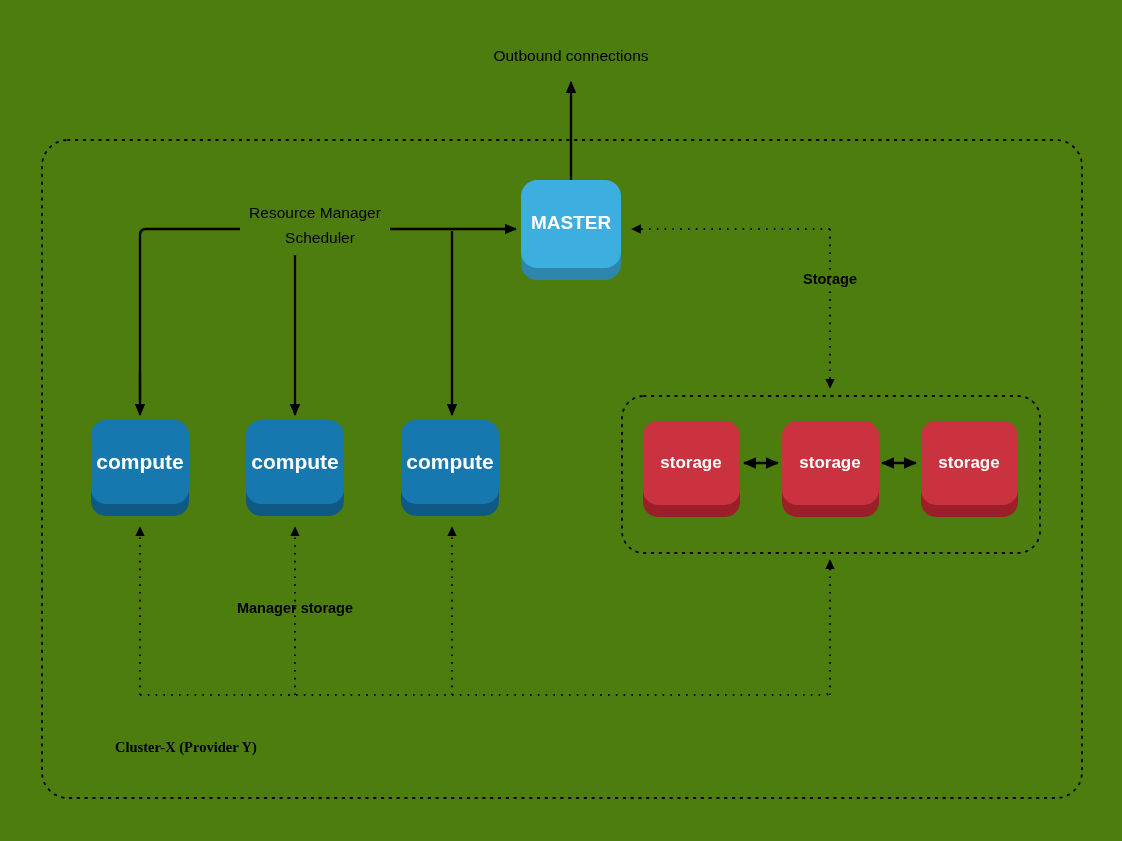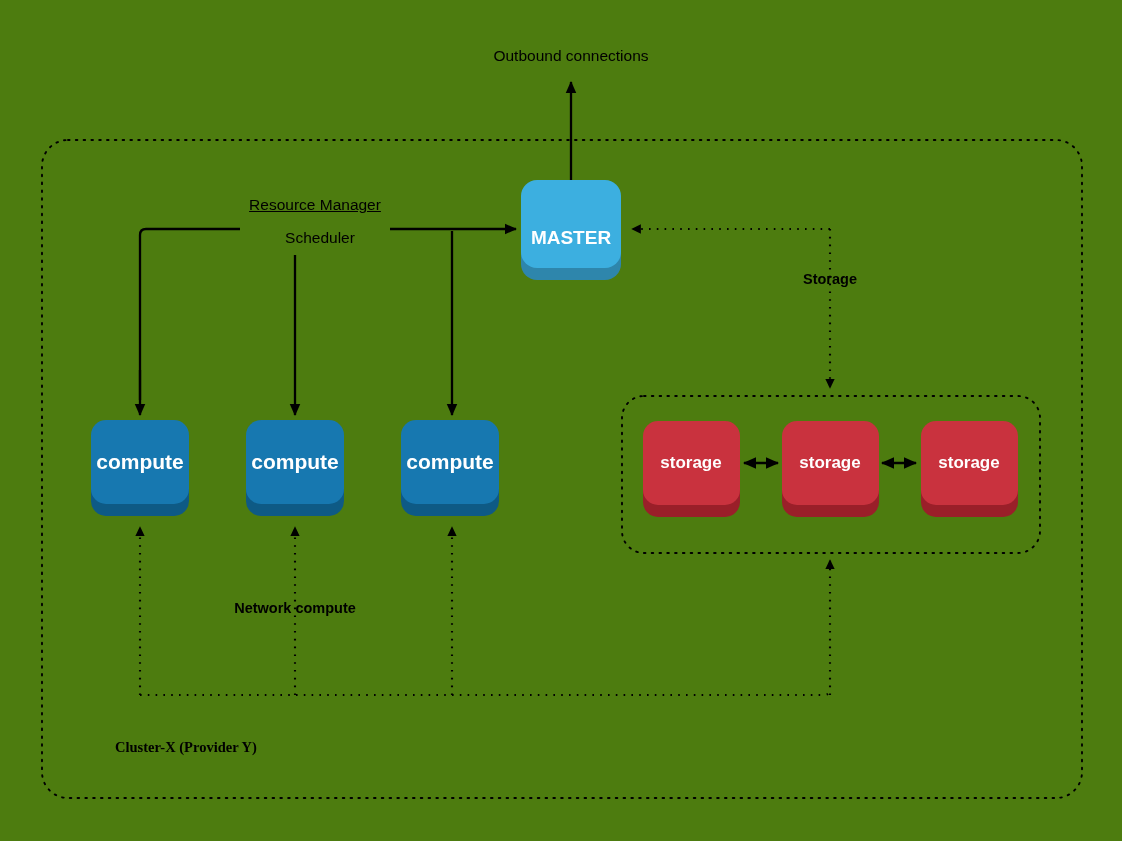--- a/index.html
+++ b/index.html
@@ -41,21 +41,21 @@
     font-weight: bold;
   }
   .node-text {
     position: absolute;
     color: #ffffff;
     font-weight: bold;
     white-space: nowrap;
     text-align: center;
     pointer-events: none;
   }
-  .node-text-master { font-size: 19px; margin-top: 15px; }
+  .node-text-master { font-size: 19px; }
   .node-text-compute { font-size: 21px; }
   .node-text-storage { font-size: 17px; }
   .center-x { transform: translateX(-50%); }
   .center-both { transform: translate(-50%, -50%); }
 </style>
 </head>
 <body>
 
 <div id="canvas">
 
@@ -133,27 +133,27 @@
       <rect x="782" y="421" width="97" height="84" rx="15" ry="15" fill="#C9323E"></rect>
     </g>
     <g>
       <rect x="921" y="433" width="97" height="84" rx="15" ry="15" fill="#9A1F29"></rect>
       <rect x="921" y="421" width="97" height="84" rx="15" ry="15" fill="#C9323E"></rect>
     </g>
   </svg>
 
   <div class="lbl lbl-plain center-x" style="left:571px; top:47px;">Outbound connections</div>
 
-  <div class="lbl lbl-plain center-x" style="left:315px; top:196px;text-decoration:underline;">Resource Manager</div>
+  <div class="lbl lbl-plain center-x" style="left:315px; top:204px;">Resource Manager</div>
 
   <div class="lbl lbl-plain center-x" style="left:320px; top:229px;">Scheduler</div>
 
   <div class="lbl lbl-bold center-x" style="left:830px; top:271px;">Storage</div>
 
-  <div class="lbl lbl-bold center-x" style="left:295px; top:600px;">Network compute</div>
+  <div class="lbl lbl-bold center-x" style="left:295px; top:600px;">Manager storage</div>
 
   <div class="lbl lbl-bold" style="left:115px; top:739px;font-family:Liberation Serif, serif;">Cluster-X (Provider Y)</div>
 
   <div class="node-text node-text-master center-both" style="left:571px; top:223px;">MASTER</div>
 
   <div class="node-text node-text-compute center-both" style="left:140px; top:462px;">compute</div>
   <div class="node-text node-text-compute center-both" style="left:295px; top:462px;">compute</div>
   <div class="node-text node-text-compute center-both" style="left:450px; top:462px;">compute</div>
 
   <div class="node-text node-text-storage center-both" style="left:691px; top:463px;">storage</div>

